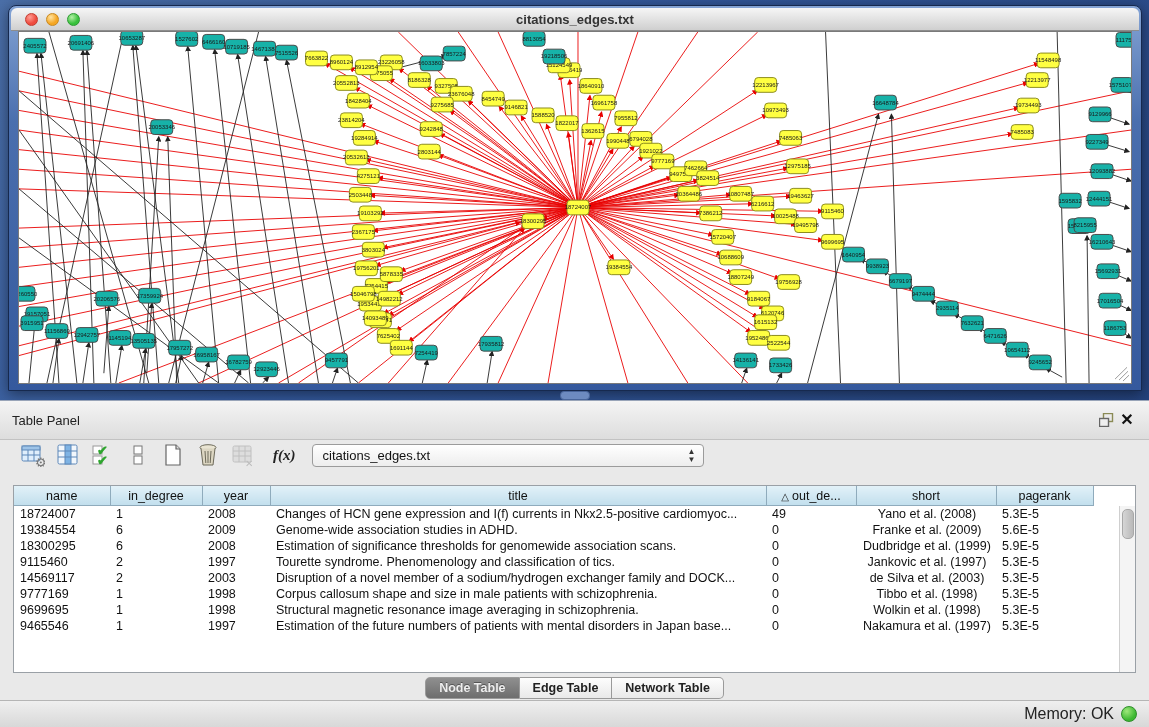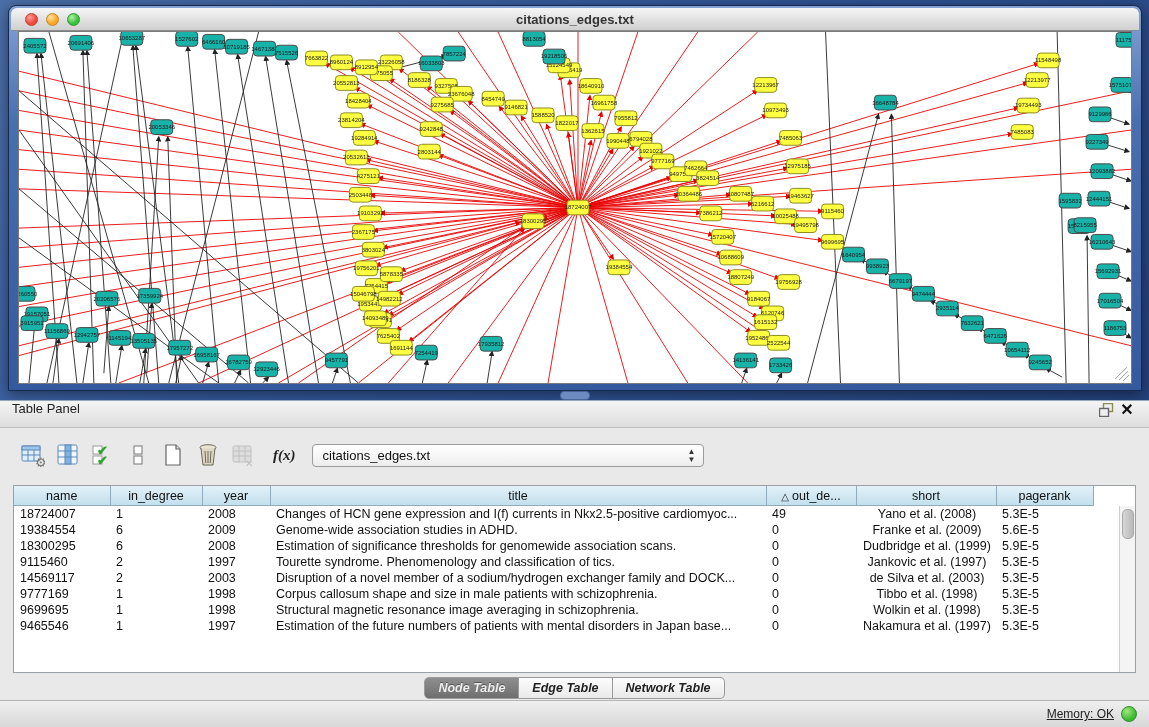--- a/index.html
+++ b/index.html
@@ -24,21 +24,21 @@
   .win-title{position:absolute;left:0;right:0;text-align:center;font-size:13px;font-weight:bold;color:#333;}
   .canvas{position:absolute;left:9px;top:25px;right:9px;bottom:6px;background:#fff;
           border:1px solid #7a7a7a;overflow:hidden;}
   .canvas svg{display:block;width:100%;height:100%;}
   
   #splitter-handle{position:absolute;left:560px;top:391px;width:28px;height:7px;border-radius:4px;
                    background:#6d8bc0;border:1px solid #48659a;}
   
   #table-panel{position:absolute;left:0;top:400px;width:1149px;height:300px;background:#e9e9e9;
                border-top:1px solid #98a4b8;}
-  .panel-header{height:26px;display:flex;align-items:flex-start;padding:0 12px;
+  .panel-header{height:26px;display:flex;align-items:center;padding:6px 12px;
                 background:linear-gradient(#f4f4f4,#dddddd);border-bottom:1px solid #c2c2c2;}
   .panel-title{font-size:13px;color:#222;}
   .panel-header .spacer{flex:1;}
   .ph-icon{width:20px;height:18px;display:flex;align-items:center;justify-content:center;cursor:pointer;}
   .close-x{font-size:16px;font-weight:bold;color:#111;line-height:14px;}
   
   .panel-toolbar{position:absolute;left:0;top:34px;right:0;height:40px;display:flex;align-items:center;
                  padding-left:20px;}
   .tb-btn{width:26px;height:26px;margin-right:9px;display:flex;align-items:center;justify-content:center;}
   .tb-btn svg{display:block;}
@@ -57,31 +57,31 @@
                 overflow:hidden;white-space:nowrap;}
   table.grid th:first-child{border-left:none;}
   table.grid td{font-size:12.5px;color:#111;height:16px;padding:0 4px 0 6px;overflow:hidden;
                 white-space:nowrap;border:none;}
   td.c-short{text-align:center;}
   .sort-glyph{font-size:10px;margin-right:3px;color:#222;}
   .vscroll{position:absolute;top:20px;right:0;bottom:0;width:15px;background:#f4f4f4;border-left:1px solid #cfcfcf;}
   .vthumb{position:absolute;top:3px;left:2px;width:10px;height:28px;border-radius:5px;
           background:linear-gradient(90deg,#d6d6d6,#b9b9b9);border:1px solid #a8a8a8;}
   
-  .tabbar{position:absolute;left:0;right:0;top:276px;height:22px;display:flex;justify-content:center;font-style:italic;}
+  .tabbar{position:absolute;left:0;right:0;top:276px;height:22px;display:flex;justify-content:center;}
   .seg{font-size:12.5px;font-weight:bold;color:#222;padding:2px 13px;line-height:16px;
        background:linear-gradient(#fdfdfd,#e9e9e9);border:1px solid #9a9a9a;border-left:none;cursor:pointer;}
   .seg:first-child{border-left:1px solid #9a9a9a;border-radius:5px 0 0 5px;}
   .seg:last-child{border-radius:0 5px 5px 0;}
   .seg.active{background:linear-gradient(#8f8f8f,#6e6e6e);color:#eee;text-shadow:0 -1px 0 #555;}
   
   #status-bar{position:absolute;left:0;top:700px;width:1149px;height:27px;
               background:linear-gradient(#efefef,#d8d8d8);border-top:1px solid #b5b5b5;
               display:flex;align-items:center;justify-content:flex-end;padding-right:12px;box-sizing:border-box;}
-  .mem-label{font-size:12px;color:#222;margin-right:7px;text-decoration:underline;}
+  .mem-label{font-size:16px;color:#222;margin-right:7px;}
   .mem-dot{width:14px;height:14px;border-radius:50%;
            background:radial-gradient(circle at 35% 30%,#9fe87c,#3db832 65%);border:1px solid #2e8f2a;}
 </style>
 </head>
 <body>
 
 <div id="desktop">
 
   <div id="net-window">
     <div class="titlebar">

